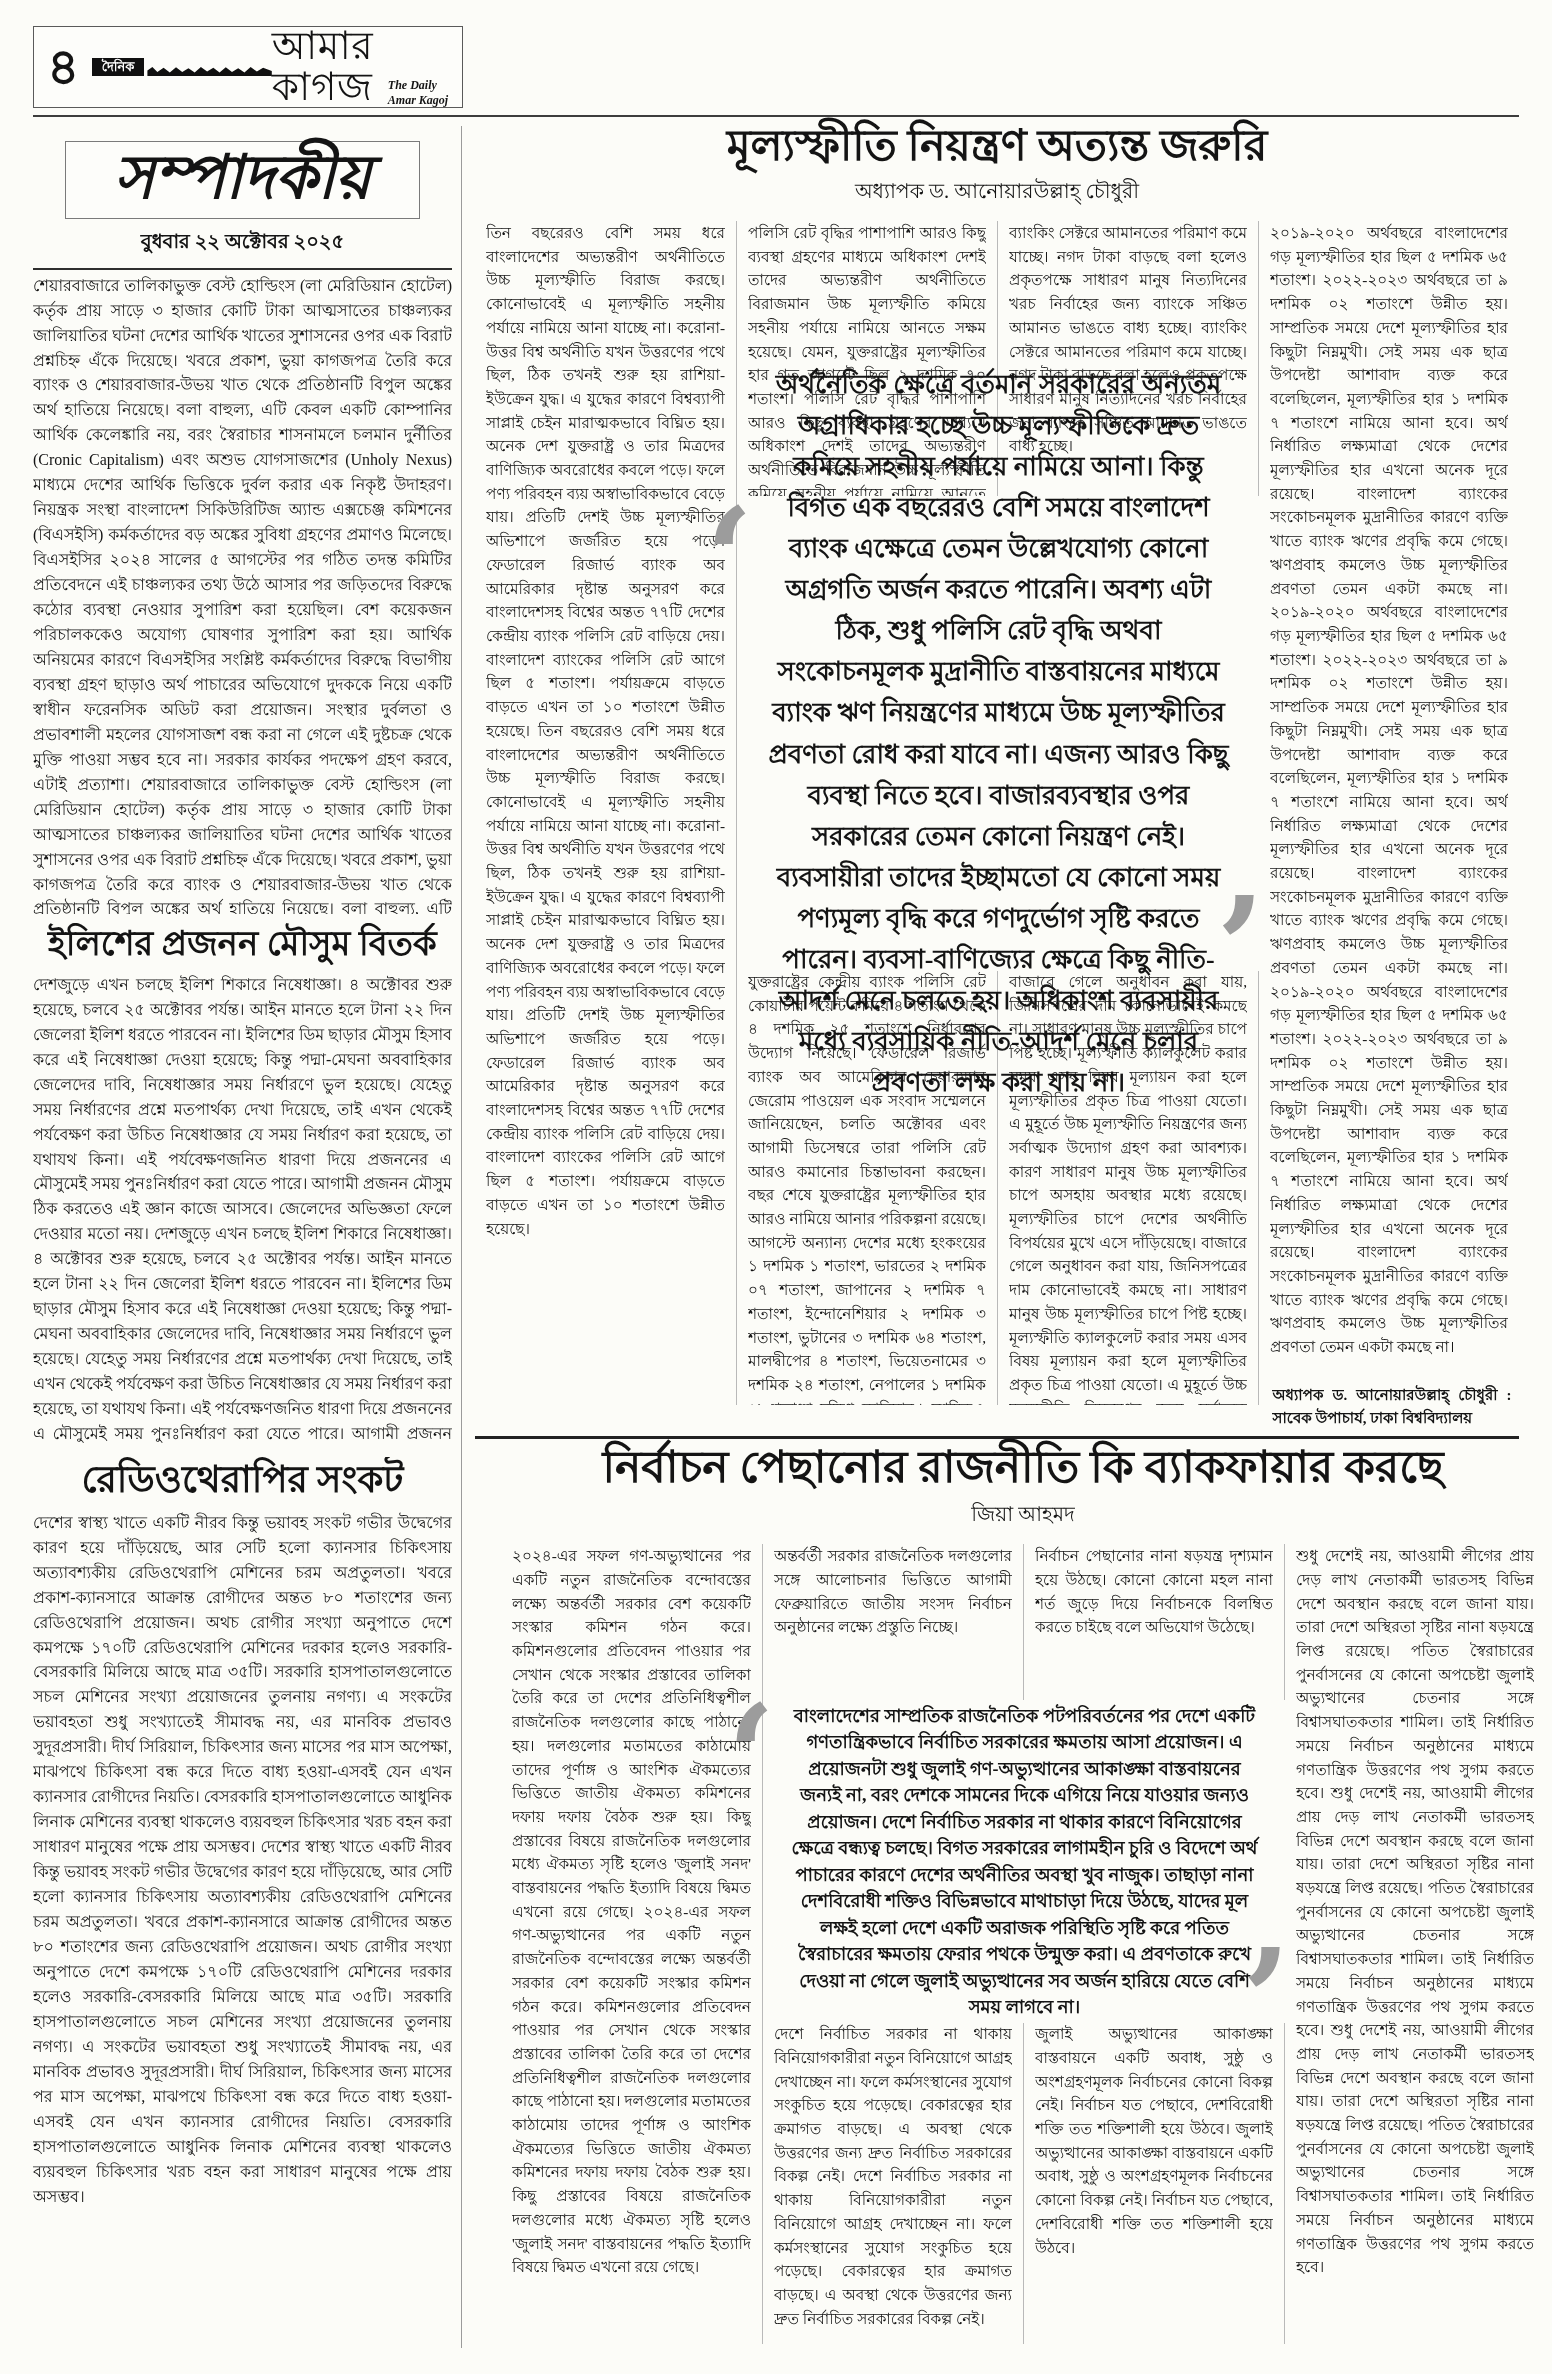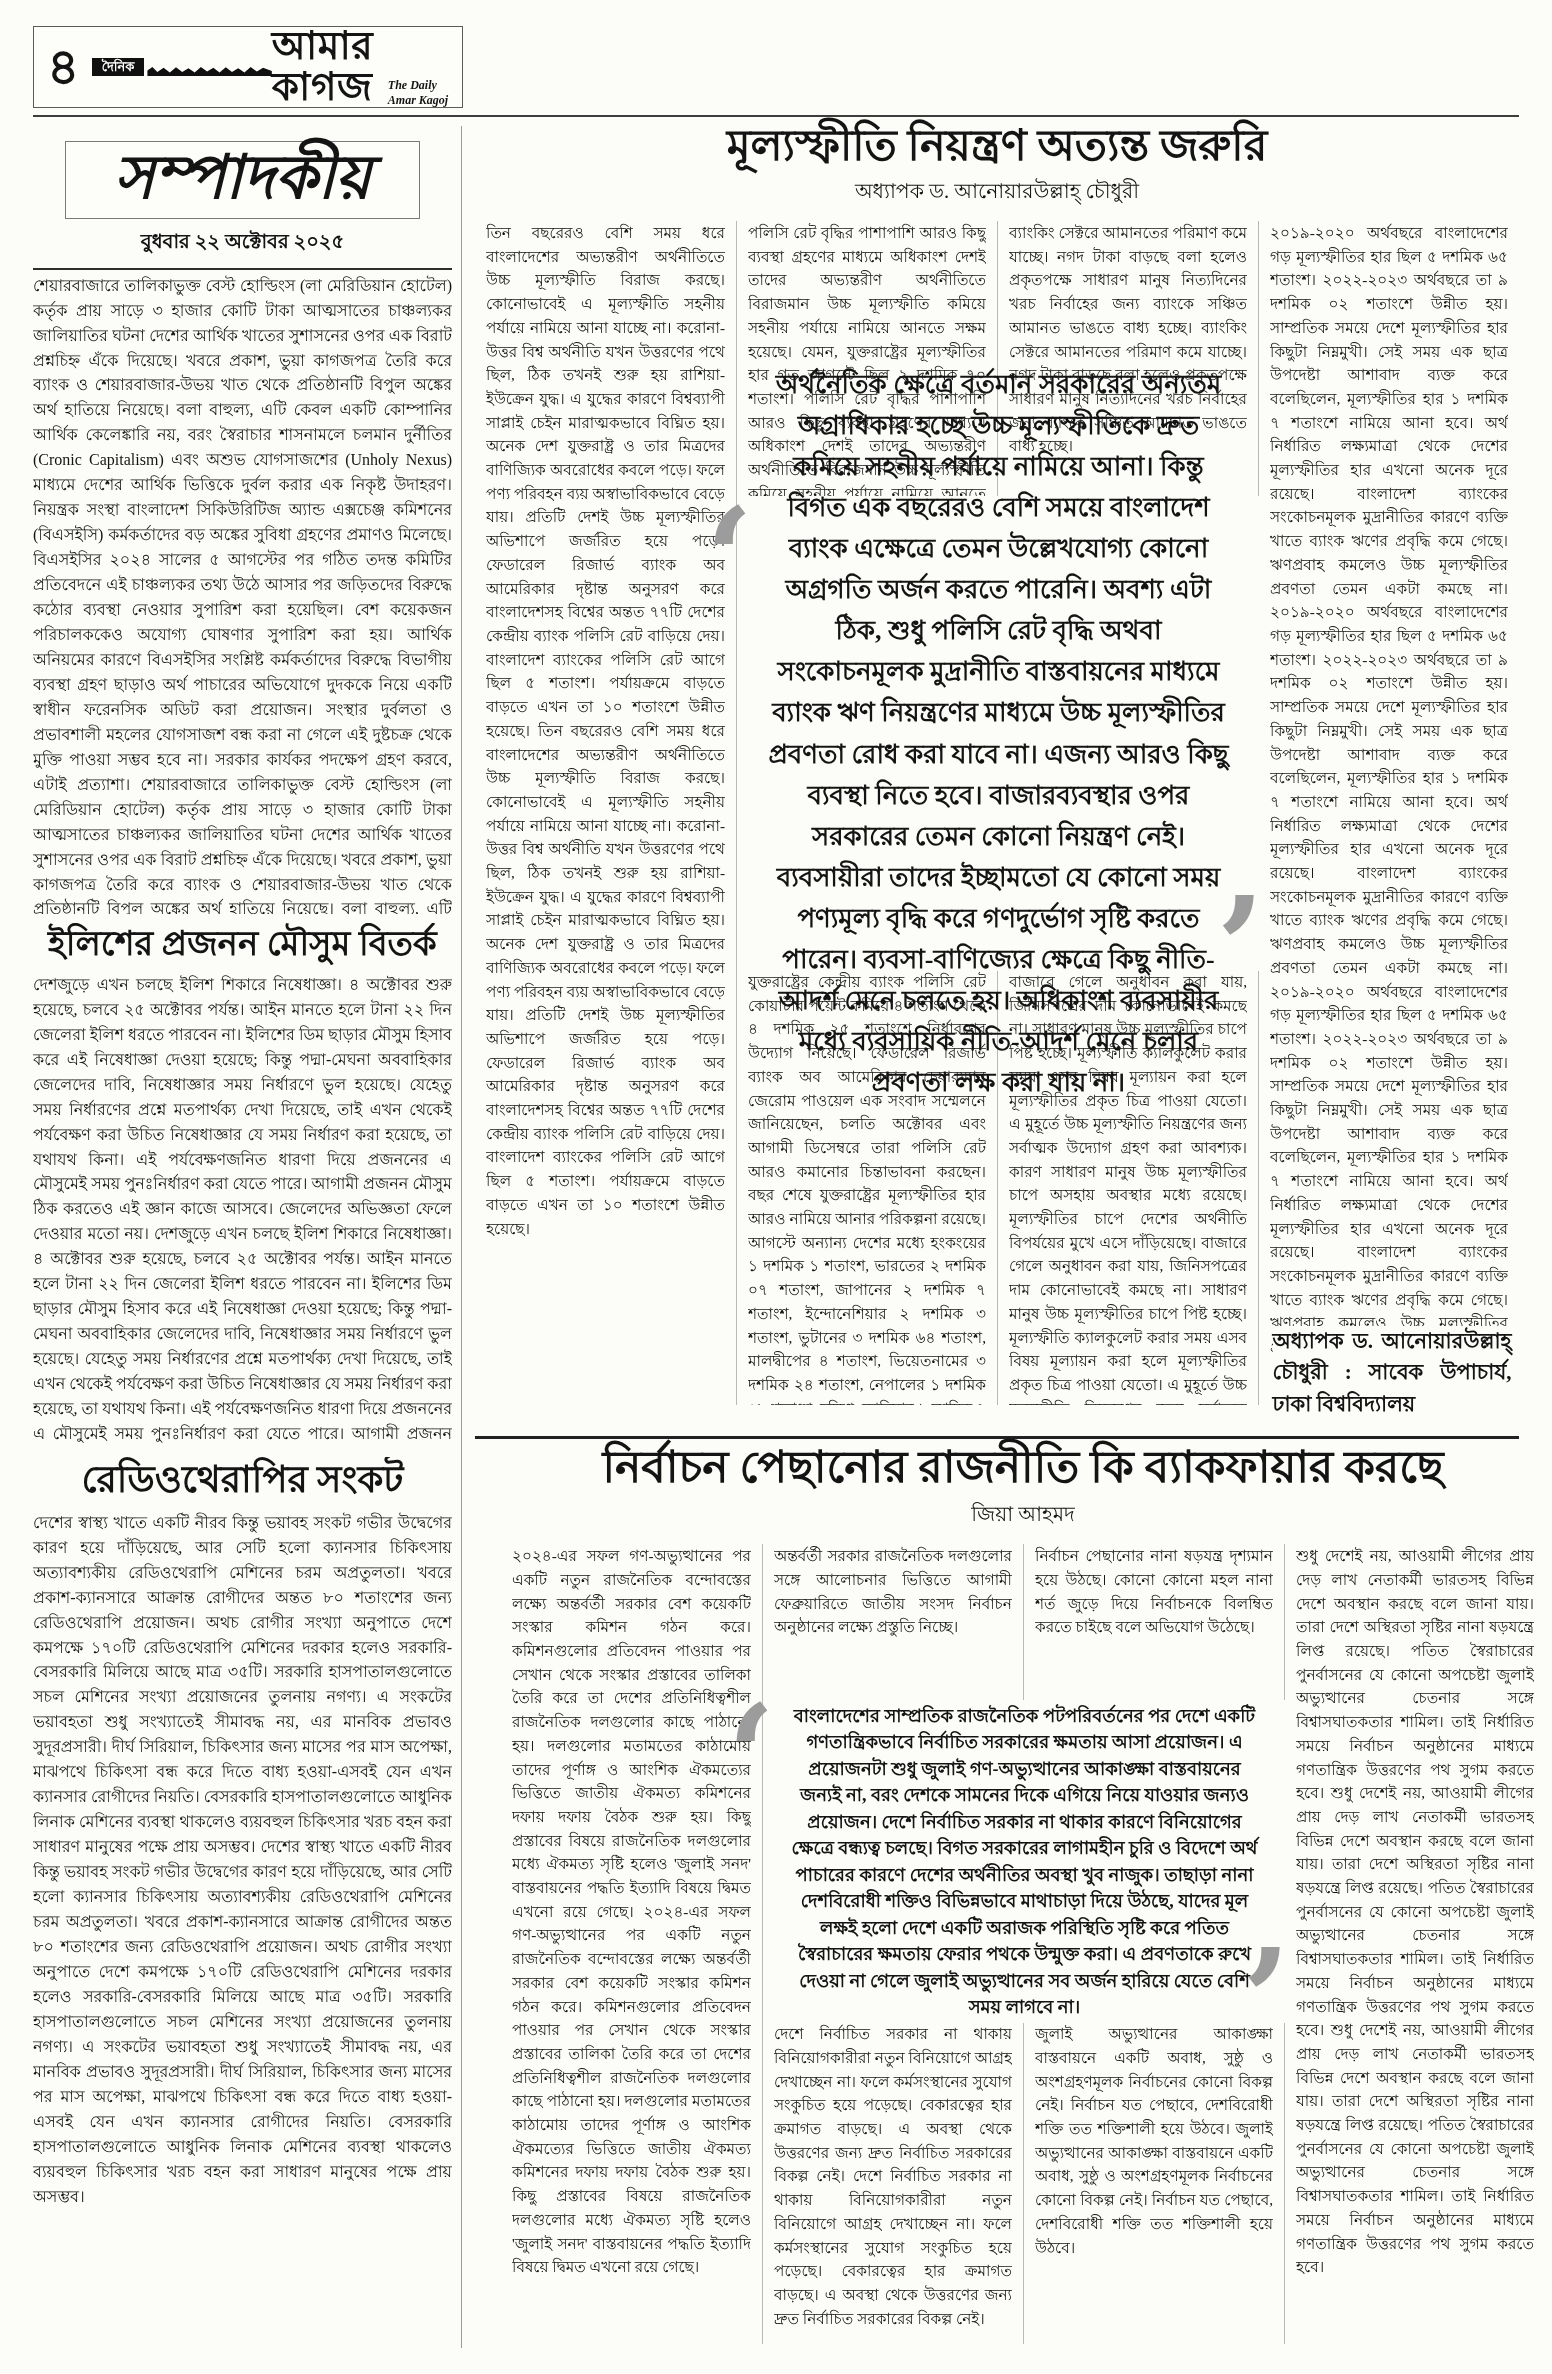--- a/index.html
+++ b/index.html
@@ -15,21 +15,21 @@
     position:absolute; left:33px; top:26px; width:430px; height:82px;
     border:1.9px solid #5a5a5a; background:#fdfdfa;
     display:flex; align-items:center; gap:13px; padding:5.6px 13px;
   }
   .page-number { font-size:50px; font-weight:bold; line-height:1; }
   .logo { flex:1; display:flex; flex-direction:row; align-items:center; }
   .logo-banner { display:flex; width:92%; align-items:flex-end; gap:3.7px; }
   .logo-daily { background:#101010; color:#fff; font-size:13px; font-weight:bold; padding:0.9px 9.3px 1.9px; line-height:1.2; }
   .logo-flag { flex:1; height:9.3px; background:#101010;
     clip-path:polygon(0 100%,0 40%,4% 0,8% 55%,13% 10%,18% 60%,23% 5%,28% 55%,33% 15%,38% 60%,43% 0,48% 50%,53% 10%,58% 60%,63% 5%,68% 55%,73% 15%,78% 60%,83% 0,88% 50%,93% 10%,100% 45%,100% 100%); }
-  .logo-title { font-size:39px; font-weight:700; letter-spacing:0.5px; line-height:1.05; }
+  .logo-title { font-size:39px; font-weight:400; letter-spacing:0.5px; line-height:1.05; }
   .logo-sub { font-size:12px; font-weight:bold; font-style:italic; align-self:flex-end; margin-top:-1.9px; }
   
   .top-rule { position:absolute; left:33px; top:115px; width:1486px; height:1.9px; background:#3d3d3d; }
   .v-divider { position:absolute; left:461px; top:126px; width:0.9px; height:2222px; background:#9b9b9b; }
   .mid-rule { position:absolute; left:475px; top:1436px; width:1044px; height:2.8px; background:#222; }
   
   .editorial { position:absolute; left:33px; top:126px; width:419px; height:2222px; overflow:hidden; }
   .ed-box { border:1.9px solid #7a7a7a; margin:15px 32px 7.4px; padding:1.9px 0 7.4px; text-align:center; background:#fdfdfa; }
   .ed-title { font-size:61px; font-weight:bold; font-style:italic; line-height:1.1; }
   .ed-date { text-align:center; font-size:19.5px; font-weight:bold; margin:5.6px 0 9.3px; }
@@ -64,21 +64,21 @@
   .ma-quote { left:263px; top:275px; width:521px; height:475px; padding:13px 28px; }
   .ea-quote { left:263px; top:156px; width:521px; height:323px; padding:9.3px 24px; }
   .q-text { font-weight:600; }
   .ma-quote .q-text { font-size:26px; line-height:1.58; }
   .ea-quote .q-text { font-size:18px; line-height:1.47; }
   .q-open, .q-close { position:absolute; color:#9c9c9c; font-family:"DejaVu Serif",serif; font-weight:bold; line-height:0.8; }
   .q-open { left:-33px; top:7.4px; font-size:139px; }
   .q-close { right:-5.6px; bottom:-32px; font-size:139px; }
   .ea-quote .q-open { left:-37px; top:0; }
   
-  .ma-credit { position:absolute; right:7.4px; bottom:9px; width:239px; font-size:21px; font-weight:bold; line-height:1.5; background:#fcfcf8; text-align:justify; }
+  .ma-credit { position:absolute; right:7.4px; bottom:0; width:239px; font-size:15px; font-weight:bold; line-height:1.5; background:#fcfcf8; text-align:justify; }
 </style>
 </head>
 <body>
 
 <div class="page">
 
   <header class="masthead-box">
     <div class="page-number">৪</div>
     <div class="logo">
       <div class="logo-banner">

